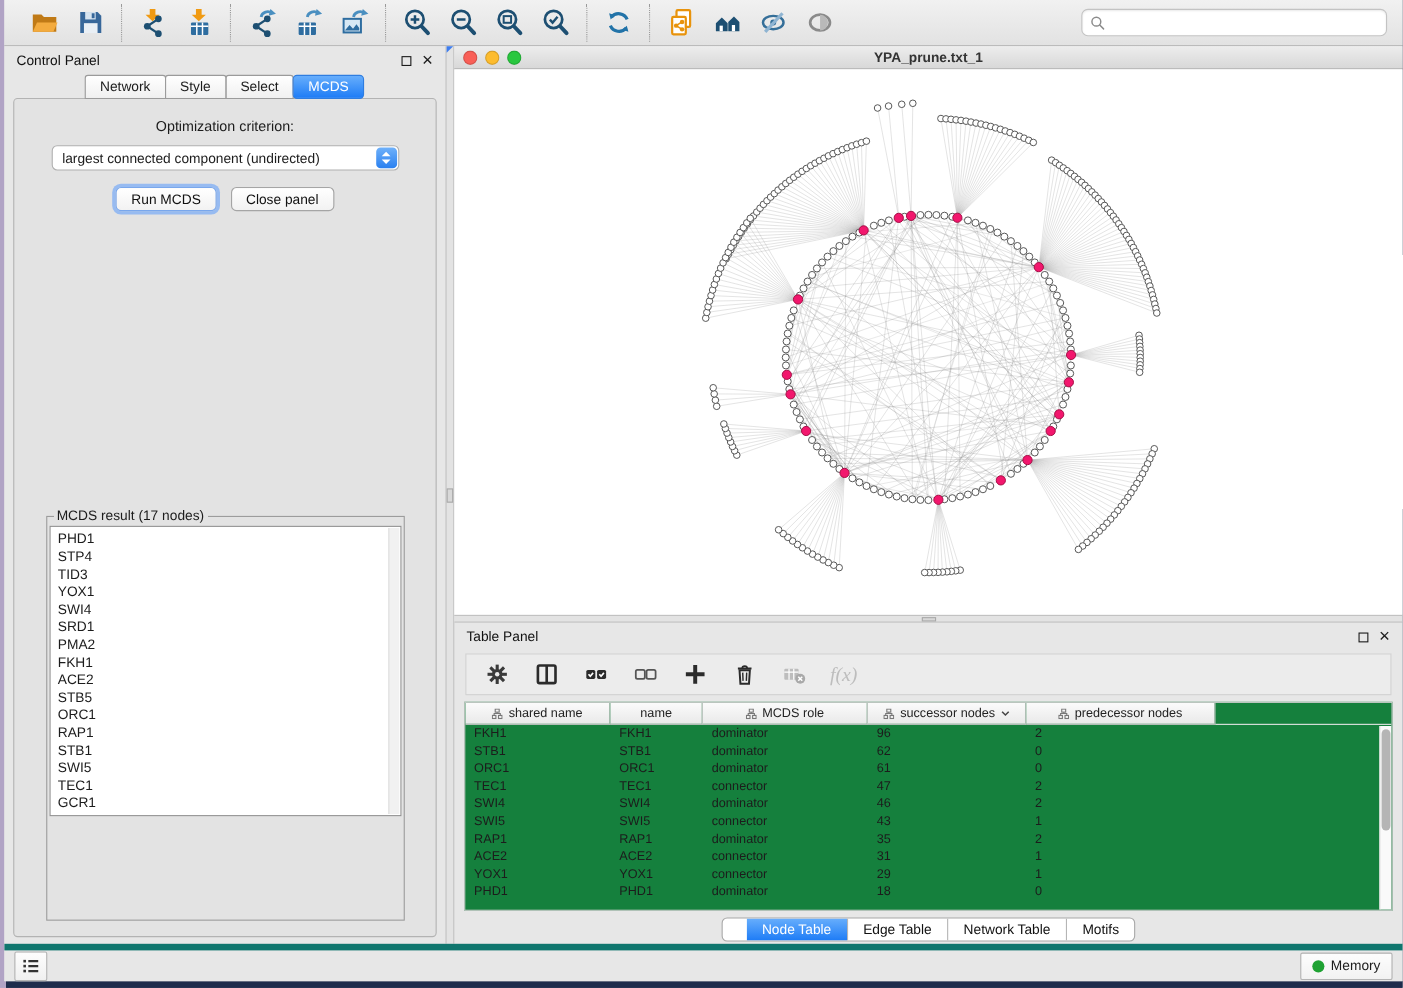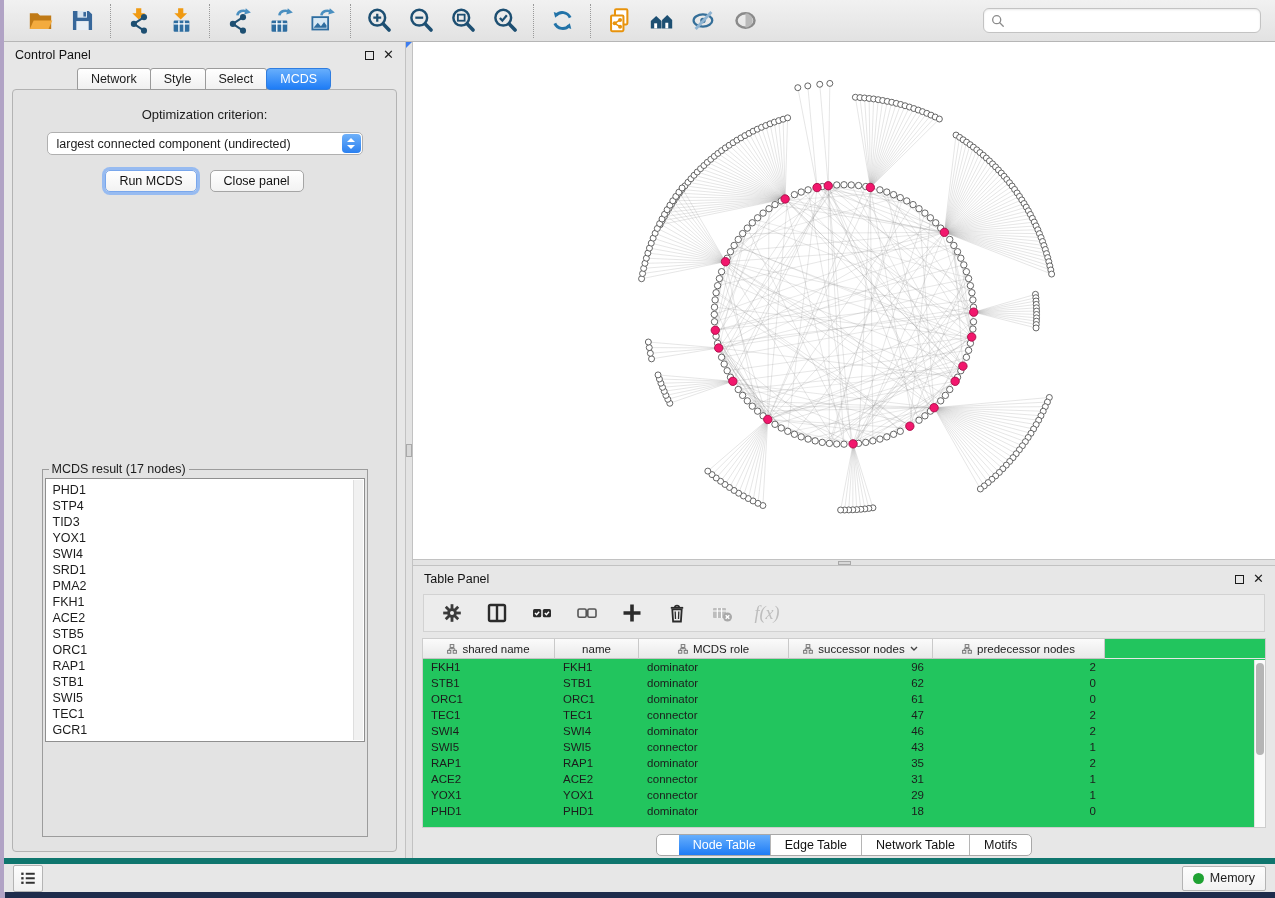--- a/index.html
+++ b/index.html
@@ -70,28 +70,28 @@
   .net-title{position:absolute;left:0;right:0;text-align:center;font-size:12.5px;font-weight:700;color:#333;}
   .net-canvas{flex:1;background:#fff;position:relative;overflow:hidden;}
   .net-canvas svg{position:absolute;inset:0;}
 
   
   .table-panel{flex:1;display:flex;flex-direction:column;background:#e7e7e7;min-height:0;}
   .tp-toolbar{height:38px;margin:2px 10px 0;background:#ececec;border:1px solid #d2d2d2;
     display:flex;align-items:center;gap:19px;padding:0 15px;flex:0 0 auto;}
   .tp-btn{display:flex;align-items:center;justify-content:center;width:26px;height:26px;}
   .fx{font-family:"Liberation Serif","DejaVu Serif",serif;font-style:italic;font-size:18px;color:#bdbdbd;}
-  .table-area{flex:1;margin:6px 9px 3px;background:#22c55e;border:1px solid #cdcdcd;position:relative;overflow:hidden;}
+  .table-area{flex:1;margin:6px 9px 3px;background:#15803d;border:1px solid #cdcdcd;position:relative;overflow:hidden;}
   .thead{display:grid;grid-template-columns:132px 84px 150px 144px 172px 1fr;height:20px;}
   .th{display:flex;align-items:center;justify-content:center;gap:5px;font-size:11.5px;color:#222;
     background:linear-gradient(#fbfbfb,#e9e9e9);border-right:1px solid #c9c9c9;border-bottom:1px solid #c3c3c3;white-space:nowrap;}
   .th-filler{border-bottom:1px solid #e6e6e6;}
   .trow{display:grid;grid-template-columns:132px 84px 150px 144px 172px 1fr;height:16px;align-items:center;}
   .td{padding:0 8px;font-size:11.5px;white-space:nowrap;overflow:hidden;}
-  .td.num{text-align:right;padding-right:9px;}
+  .td.num{text-align:left;padding-right:9px;}
   .vscroll{position:absolute;top:21px;right:0;bottom:0;width:11px;background:#fafafa;border-left:1px solid #e2e2e2;}
   .vthumb{position:absolute;top:3px;left:1px;width:8px;height:92px;border-radius:4px;background:#b5b5b5;}
   .tp-tabs{height:27px;display:flex;justify-content:center;align-items:center;flex:0 0 auto;}
   .seg{display:flex;border:1px solid #a8a8a8;border-radius:5px;overflow:hidden;background:#fff;}
   .seg-item{padding:3px 14px;font-size:12.5px;border-left:1px solid #b5b5b5;color:#111;}
   .seg-item:first-child{border-left:none;margin-left:22px;}
   .seg-item.active{background:linear-gradient(#67aefc,#1e7cf6);color:#fff;}
 
   
   .statusbar{position:absolute;left:0;right:0;bottom:0;height:34px;border-top:6px solid #0f766e;background:#e7e7e7;
@@ -311,20 +311,28 @@
       </div>
     </div>
 
     <div class="vsplit">
         <div class="grip"></div>
       </div>
 
     <div class="right-col">
 
       <div class="network-panel">
+        <div class="net-titlebar">
+          <span class="net-title">YPA_prune.txt_1</span>
+          <span class="lights">
+            <span class="light" id="light-red" style="background: rgb(249, 95, 87);"></span>
+            <span class="light" id="light-yellow" style="background: rgb(253, 188, 46);"></span>
+            <span class="light" id="light-green" style="background: rgb(41, 199, 63);"></span>
+          </span>
+        </div>
         <div class="net-canvas">
           <svg id="graph-svg" viewBox="0 0 864 494" width="100%" height="100%" preserveAspectRatio="xMidYMid meet">
               <line x1="432.0" y1="131.0" x2="405.0" y2="133.8" stroke="#8a8a8a" stroke-opacity="0.3" stroke-width="0.7"></line>
               <line x1="432.0" y1="131.0" x2="313.2" y2="208.1" stroke="#8a8a8a" stroke-opacity="0.3" stroke-width="0.7"></line>
               <line x1="439.3" y1="131.2" x2="543.4" y2="328.0" stroke="#8a8a8a" stroke-opacity="0.3" stroke-width="0.7"></line>
               <line x1="446.6" y1="131.8" x2="551.2" y2="312.8" stroke="#8a8a8a" stroke-opacity="0.3" stroke-width="0.7"></line>
               <line x1="446.6" y1="131.8" x2="532.6" y2="178.7" stroke="#8a8a8a" stroke-opacity="0.3" stroke-width="0.7"></line>
               <line x1="453.8" y1="132.8" x2="355.6" y2="366.2" stroke="#8a8a8a" stroke-opacity="0.3" stroke-width="0.7"></line>
               <line x1="460.9" y1="134.3" x2="416.2" y2="132.0" stroke="#8a8a8a" stroke-opacity="0.3" stroke-width="0.7"></line>
               <line x1="460.9" y1="134.3" x2="355.6" y2="366.2" stroke="#8a8a8a" stroke-opacity="0.3" stroke-width="0.7"></line>

